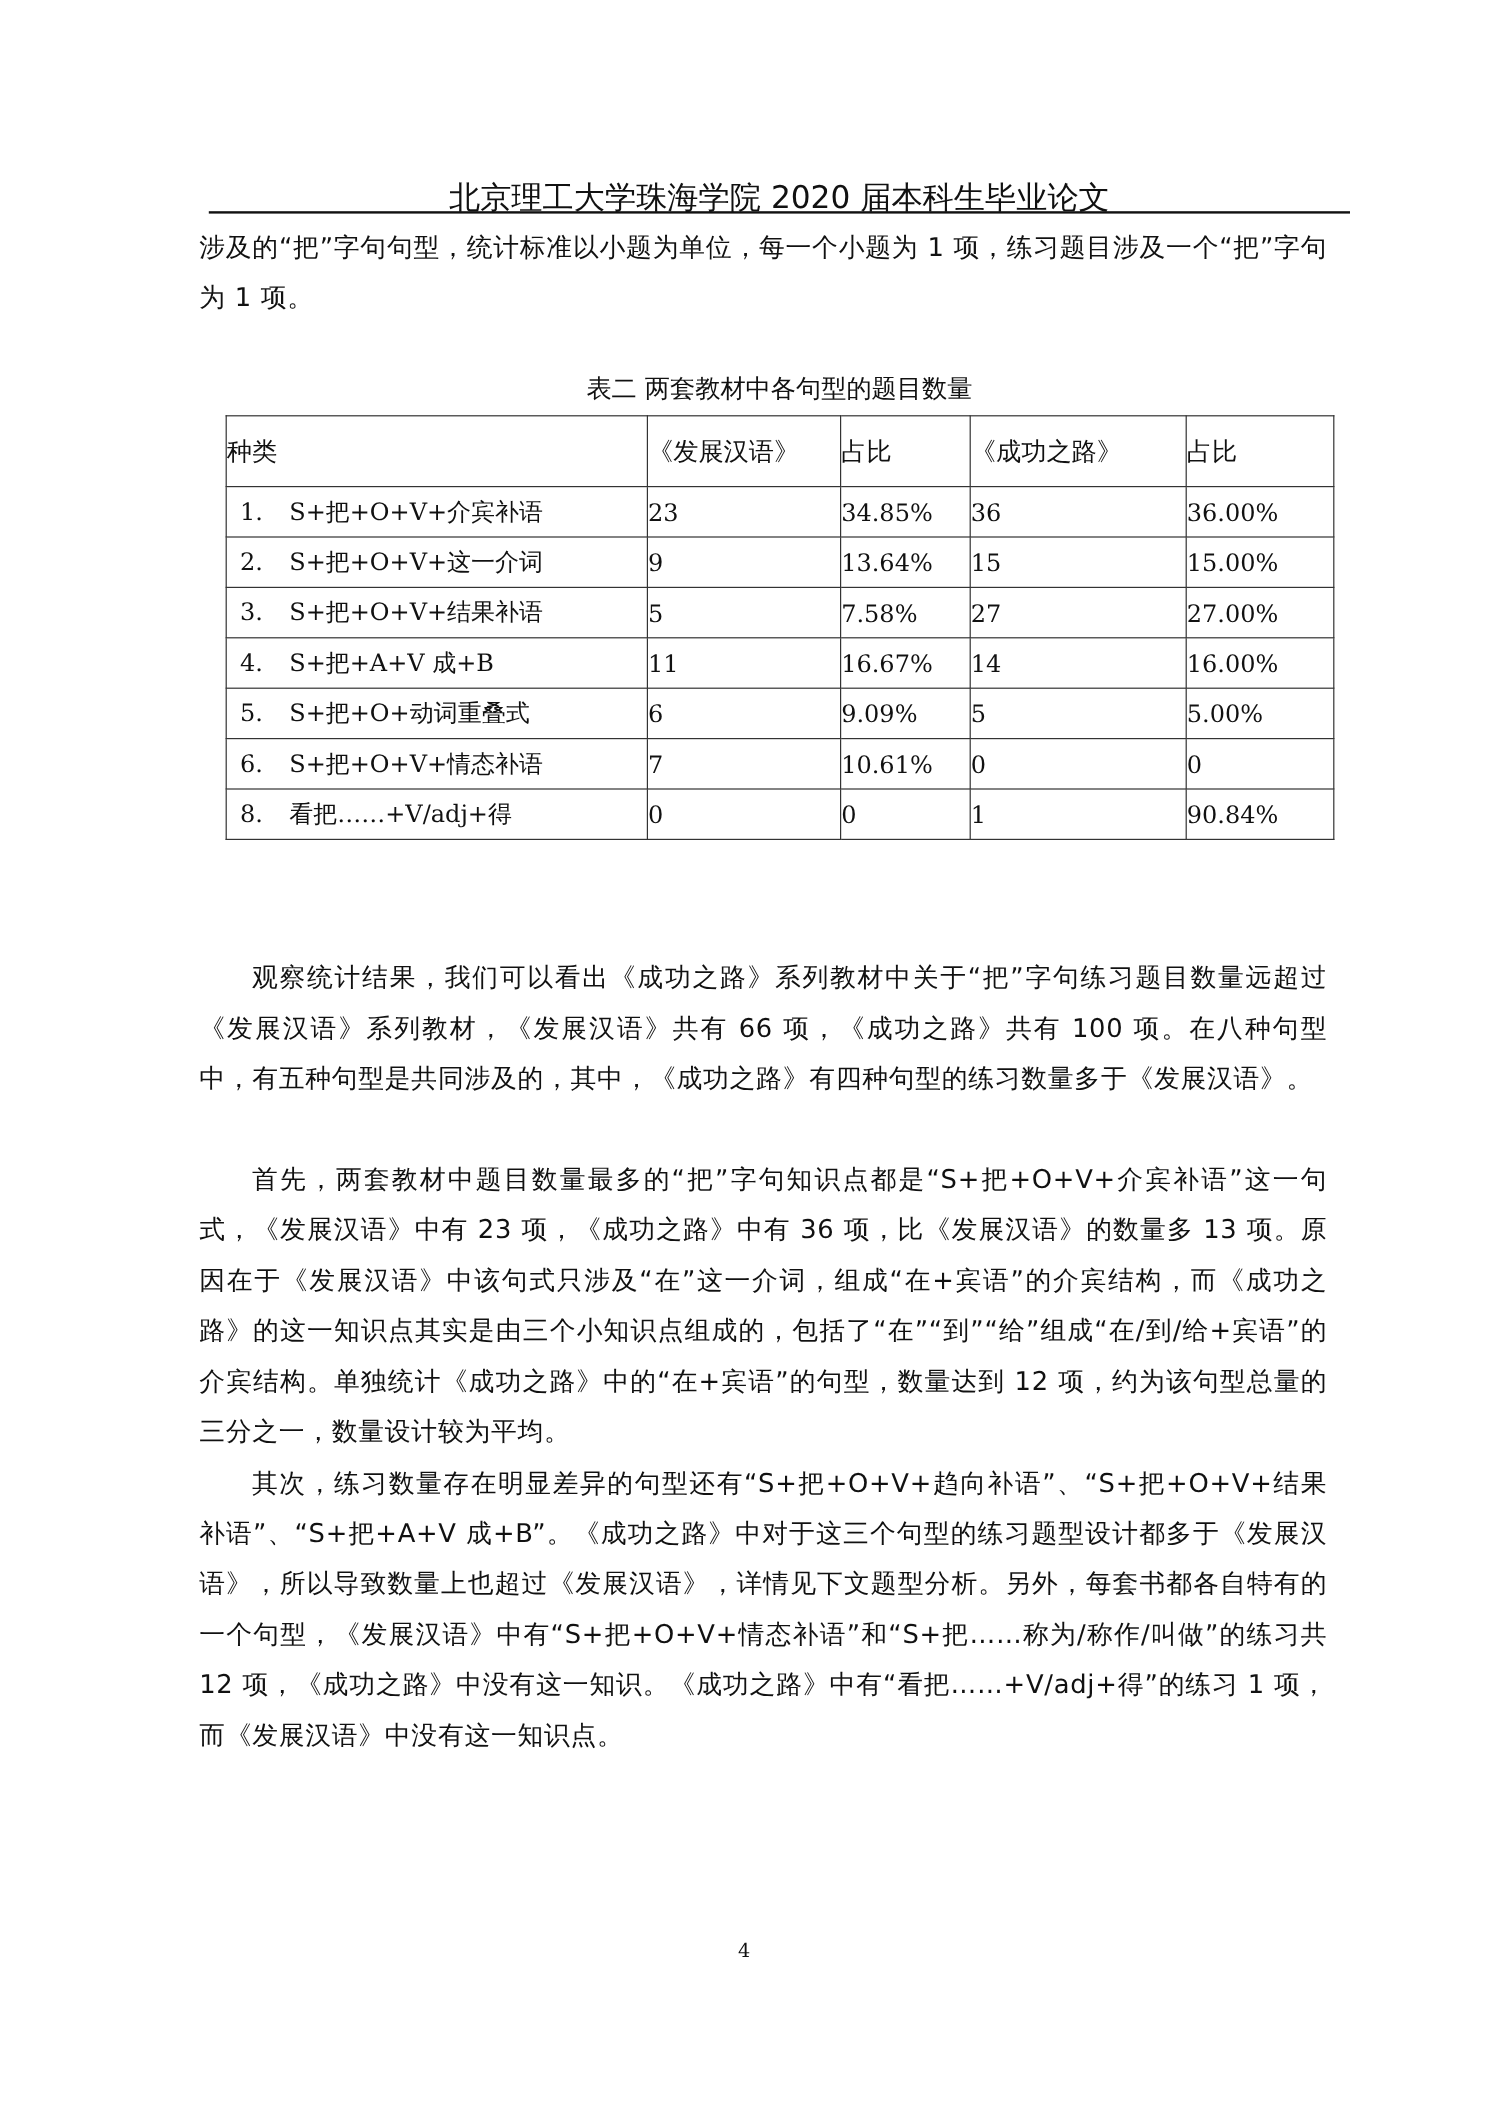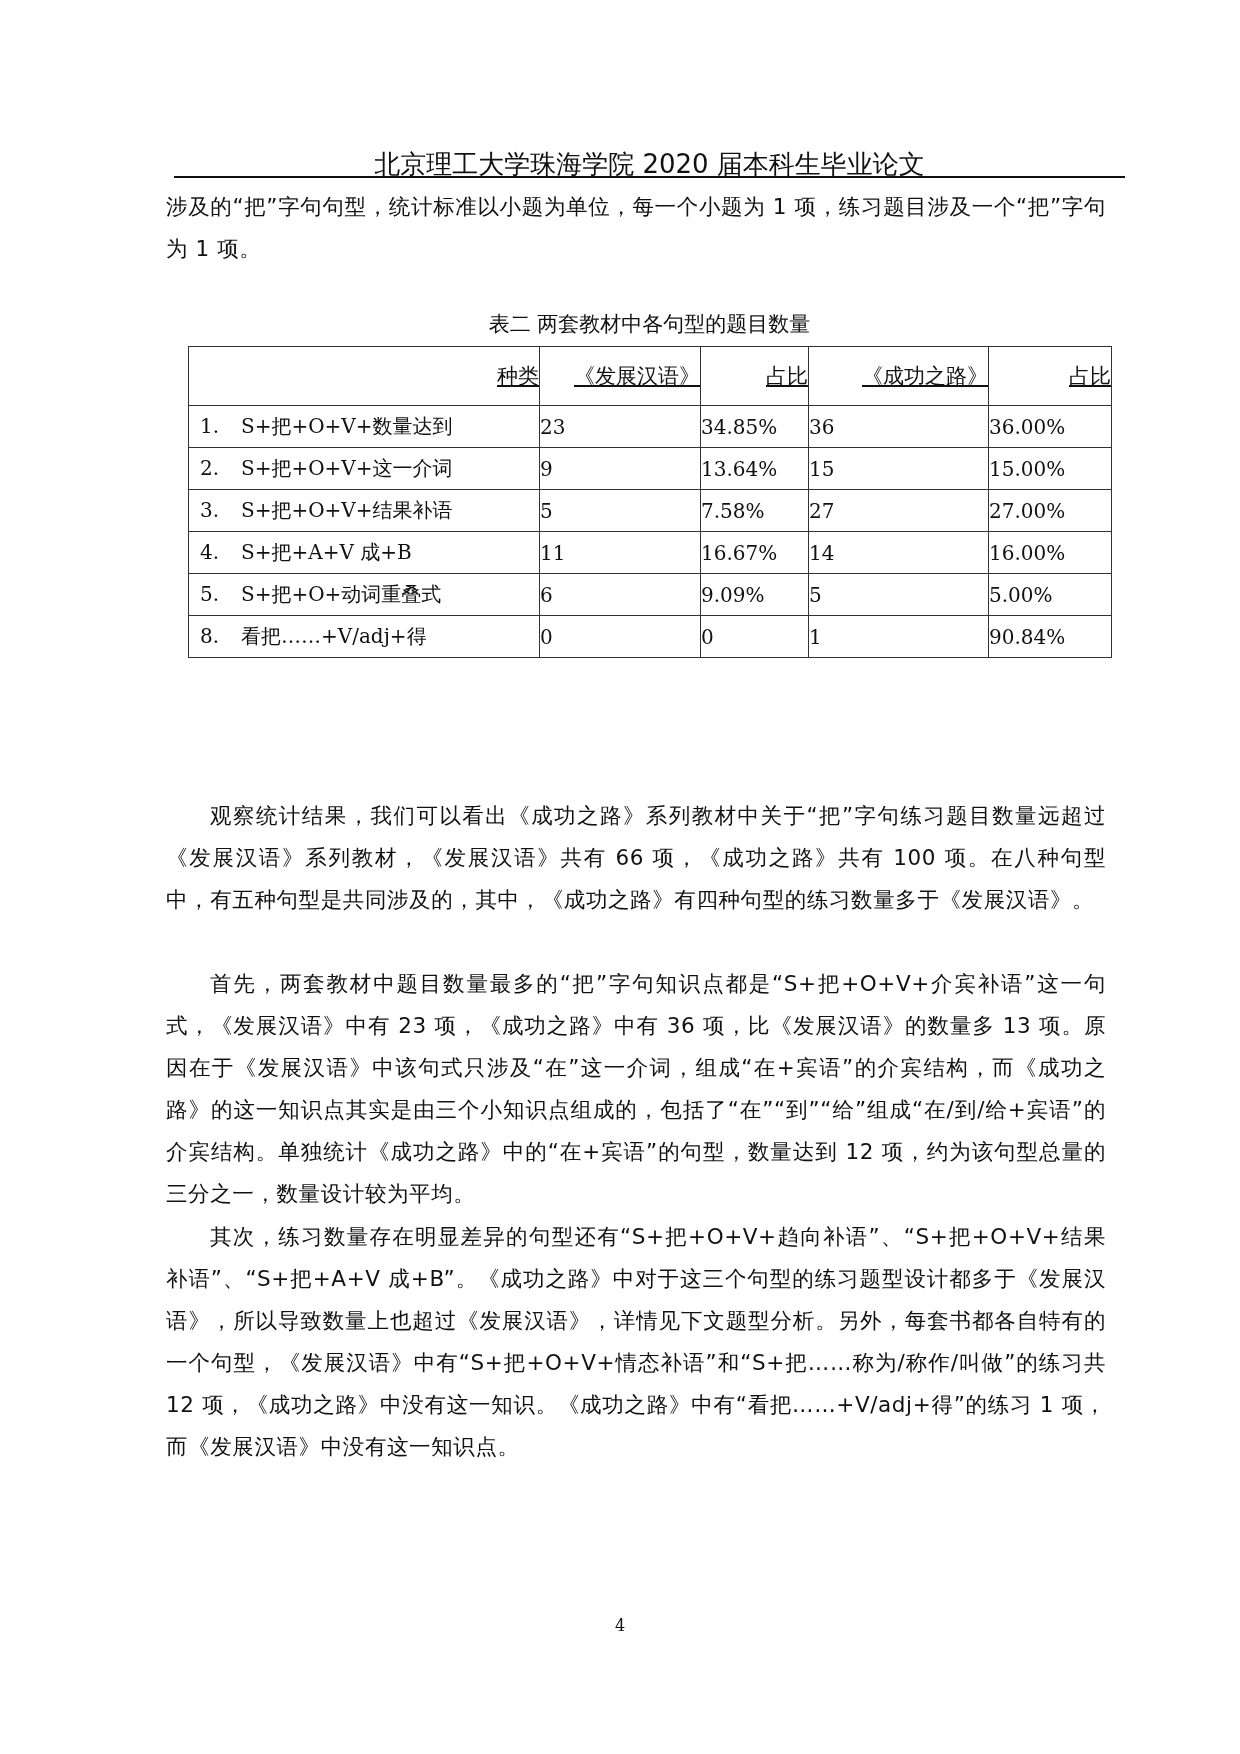--- a/index.html
+++ b/index.html
@@ -29,21 +29,21 @@
     font-family: "DejaVu Sans", "Liberation Sans", sans-serif;
   }
   table.data {
     position: absolute; left: 188px; top: 346px; width: 923px;
     border-collapse: collapse; table-layout: fixed;
     font-size: 20px;
   }
   table.data td, table.data th {
     border: 1.5px solid #333; padding: 0; font-weight: normal;
   }
-  table.data th { height: 58px; text-align: right; font-family: "DejaVu Sans", "Liberation Sans", sans-serif; font-size: 21px; text-decoration: underline; }
+  table.data th { height: 58px; text-align: left; font-family: "DejaVu Sans", "Liberation Sans", sans-serif; font-size: 21px; }
   table.data td { height: 41px; text-align: left; font-family: "DejaVu Serif", "Liberation Serif", serif; }
   table.data td.kind { text-align: left; padding-left: 11px; white-space: nowrap; }
   table.data td.kind .num { display: inline-block; width: 41px; }
   table.data td.total-label { text-align: center; font-family: "DejaVu Sans", "Liberation Sans", sans-serif; }
   .page-number {
     position: absolute; left: 0; width: 1240px; top: 1616px; text-align: center;
     font-size: 16px; font-family: "DejaVu Serif", "Liberation Serif", serif;
   }
 </style>
 </head>
@@ -68,21 +68,21 @@
     <tr>
       <th>种类</th>
       <th>《发展汉语》</th>
       <th>占比</th>
       <th>《成功之路》</th>
       <th>占比</th>
     </tr>
   </thead>
   <tbody>
     <tr>
-      <td class="kind"><span class="num">1.</span><span>S+把+O+V+数量达到</span></td>
+      <td class="kind"><span class="num">1.</span><span>S+把+O+V+介宾补语</span></td>
       <td>23</td>
       <td>34.85%</td>
       <td>36</td>
       <td>36.00%</td>
     </tr>
     <tr>
       <td class="kind"><span class="num">2.</span><span>S+把+O+V+这一介词</span></td>
       <td>9</td>
       <td>13.64%</td>
       <td>15</td>
@@ -103,20 +103,27 @@
       <td>16.00%</td>
     </tr>
     <tr>
       <td class="kind"><span class="num">5.</span><span>S+把+O+动词重叠式</span></td>
       <td>6</td>
       <td>9.09%</td>
       <td>5</td>
       <td>5.00%</td>
     </tr>
     <tr>
+      <td class="kind"><span class="num">6.</span><span>S+把+O+V+情态补语</span></td>
+      <td>7</td>
+      <td>10.61%</td>
+      <td>0</td>
+      <td>0</td>
+    </tr>
+    <tr>
       <td class="kind"><span class="num">8.</span><span>看把……+V/adj+得</span></td>
       <td>0</td>
       <td>0</td>
       <td>1</td>
       <td>90.84%</td>
     </tr>
   </tbody>
 </table>
 
 <div class="para indent" style="top:795px;">观察统计结果，我们可以看出《成功之路》系列教材中关于“把”字句练习题目数量远超过《发展汉语》系列教材，《发展汉语》共有 66 项，《成功之路》共有 100 项。在八种句型中，有五种句型是共同涉及的，其中，《成功之路》有四种句型的练习数量多于《发展汉语》。</div>

